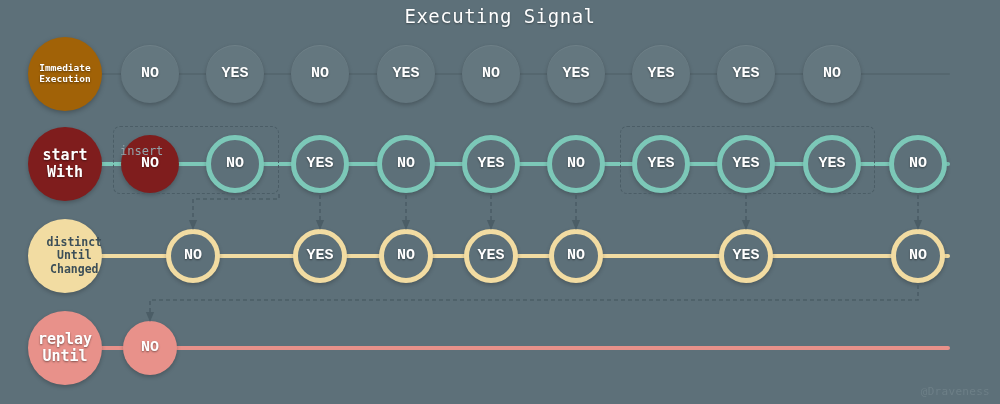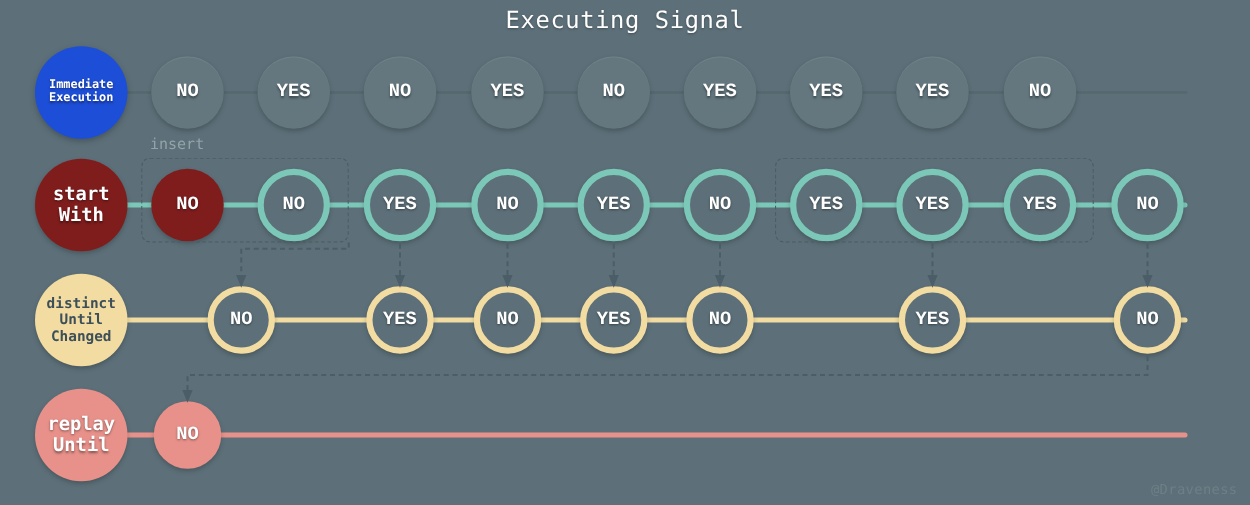--- a/index.html
+++ b/index.html
@@ -35,20 +35,21 @@
     color: #6d7f87;
     font-family: "DejaVu Sans Mono", "Liberation Mono", monospace;
     font-size: 11px;
     letter-spacing: 0.3px;
   }
   .insert-label {
     position: absolute;
     color: #93a3aa;
     font-family: "DejaVu Sans Mono", "Liberation Mono", monospace;
     font-size: 12px;
+    margin-top: 36px;
   }
 
   
   .line {
     position: absolute;
     height: 4px;
     border-radius: 2px;
   }
   .line.thin { height: 2px; }
 
@@ -74,21 +75,21 @@
     font-family: "DejaVu Sans Mono", "Liberation Mono", monospace;
     font-weight: bold;
   }
 
   
   .r1-node {
     background: #64777f;
     box-shadow: 0 2px 4px rgba(0,0,0,0.22), inset 0 1px 0 rgba(255,255,255,0.07);
   }
   .r1-head {
-    background: #1d4ed8;
+    background: #a16207;
     box-shadow: 0 2px 5px rgba(0,0,0,0.25);
   }
 
   
   .teal-fill {
     background: #7f1d1d;
     box-shadow: 0 2px 4px rgba(0,0,0,0.22);
   }
   .teal-ring {
     background: #5d7079;
@@ -198,21 +199,21 @@
       <div class="node teal-ring" style="left: 717px; top: 135px; width: 58px; height: 58px;">
         <span class="lbl" style="font-size: 15px;">YES</span>
       </div>
       <div class="node teal-ring" style="left: 803px; top: 135px; width: 58px; height: 58px;">
         <span class="lbl" style="font-size: 15px;">YES</span>
       </div>
       <div class="node teal-ring" style="left: 889px; top: 135px; width: 58px; height: 58px;">
         <span class="lbl" style="font-size: 15px;">NO</span>
       </div>
       <div class="line" style="left: 65px; top: 254px; width: 885px; background: rgb(242, 220, 162);"></div>
-      <div class="node mono yellow-fill dark-text" style="left: 28px; top: 219px; width: 74px; height: 74px;">
+      <div class="node mono yellow-fill dark-text" style="left: 28px; top: 219px; width: 74px; height: 74px; justify-content: flex-end;">
         <span class="lbl" style="font-size: 11.5px; white-space: pre;">distinct
 Until
 Changed</span>
       </div>
       <div class="node yellow-ring" style="left: 166px; top: 229px; width: 54px; height: 54px;">
         <span class="lbl" style="font-size: 15px;">NO</span>
       </div>
       <div class="node yellow-ring" style="left: 293px; top: 229px; width: 54px; height: 54px;">
         <span class="lbl" style="font-size: 15px;">YES</span>
       </div>

